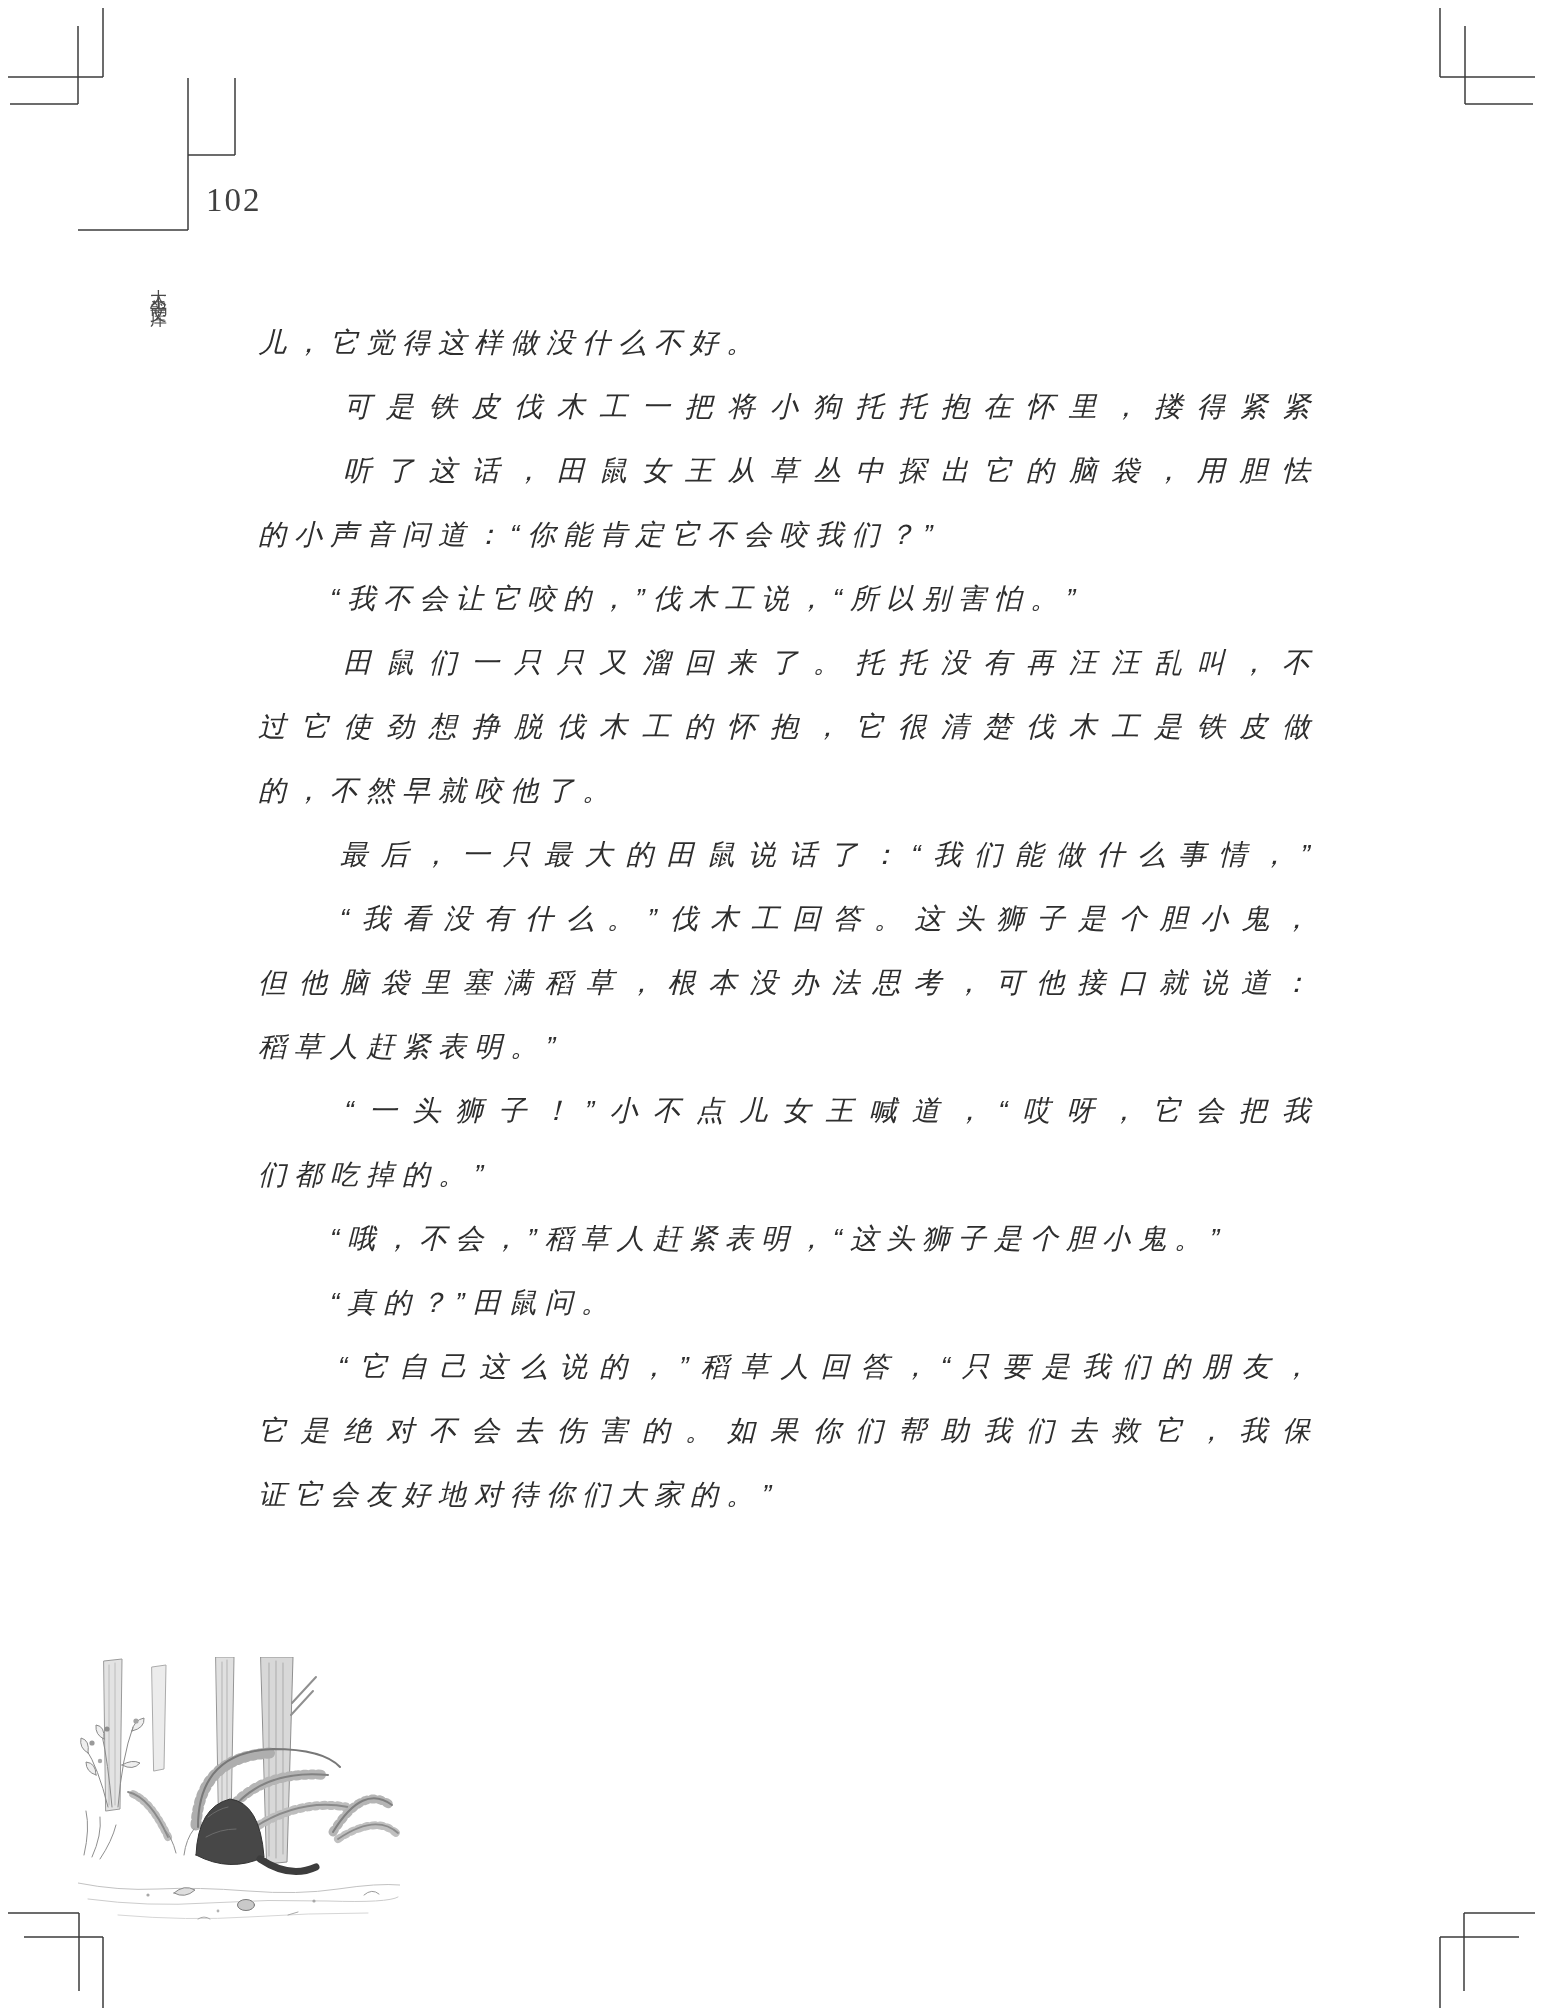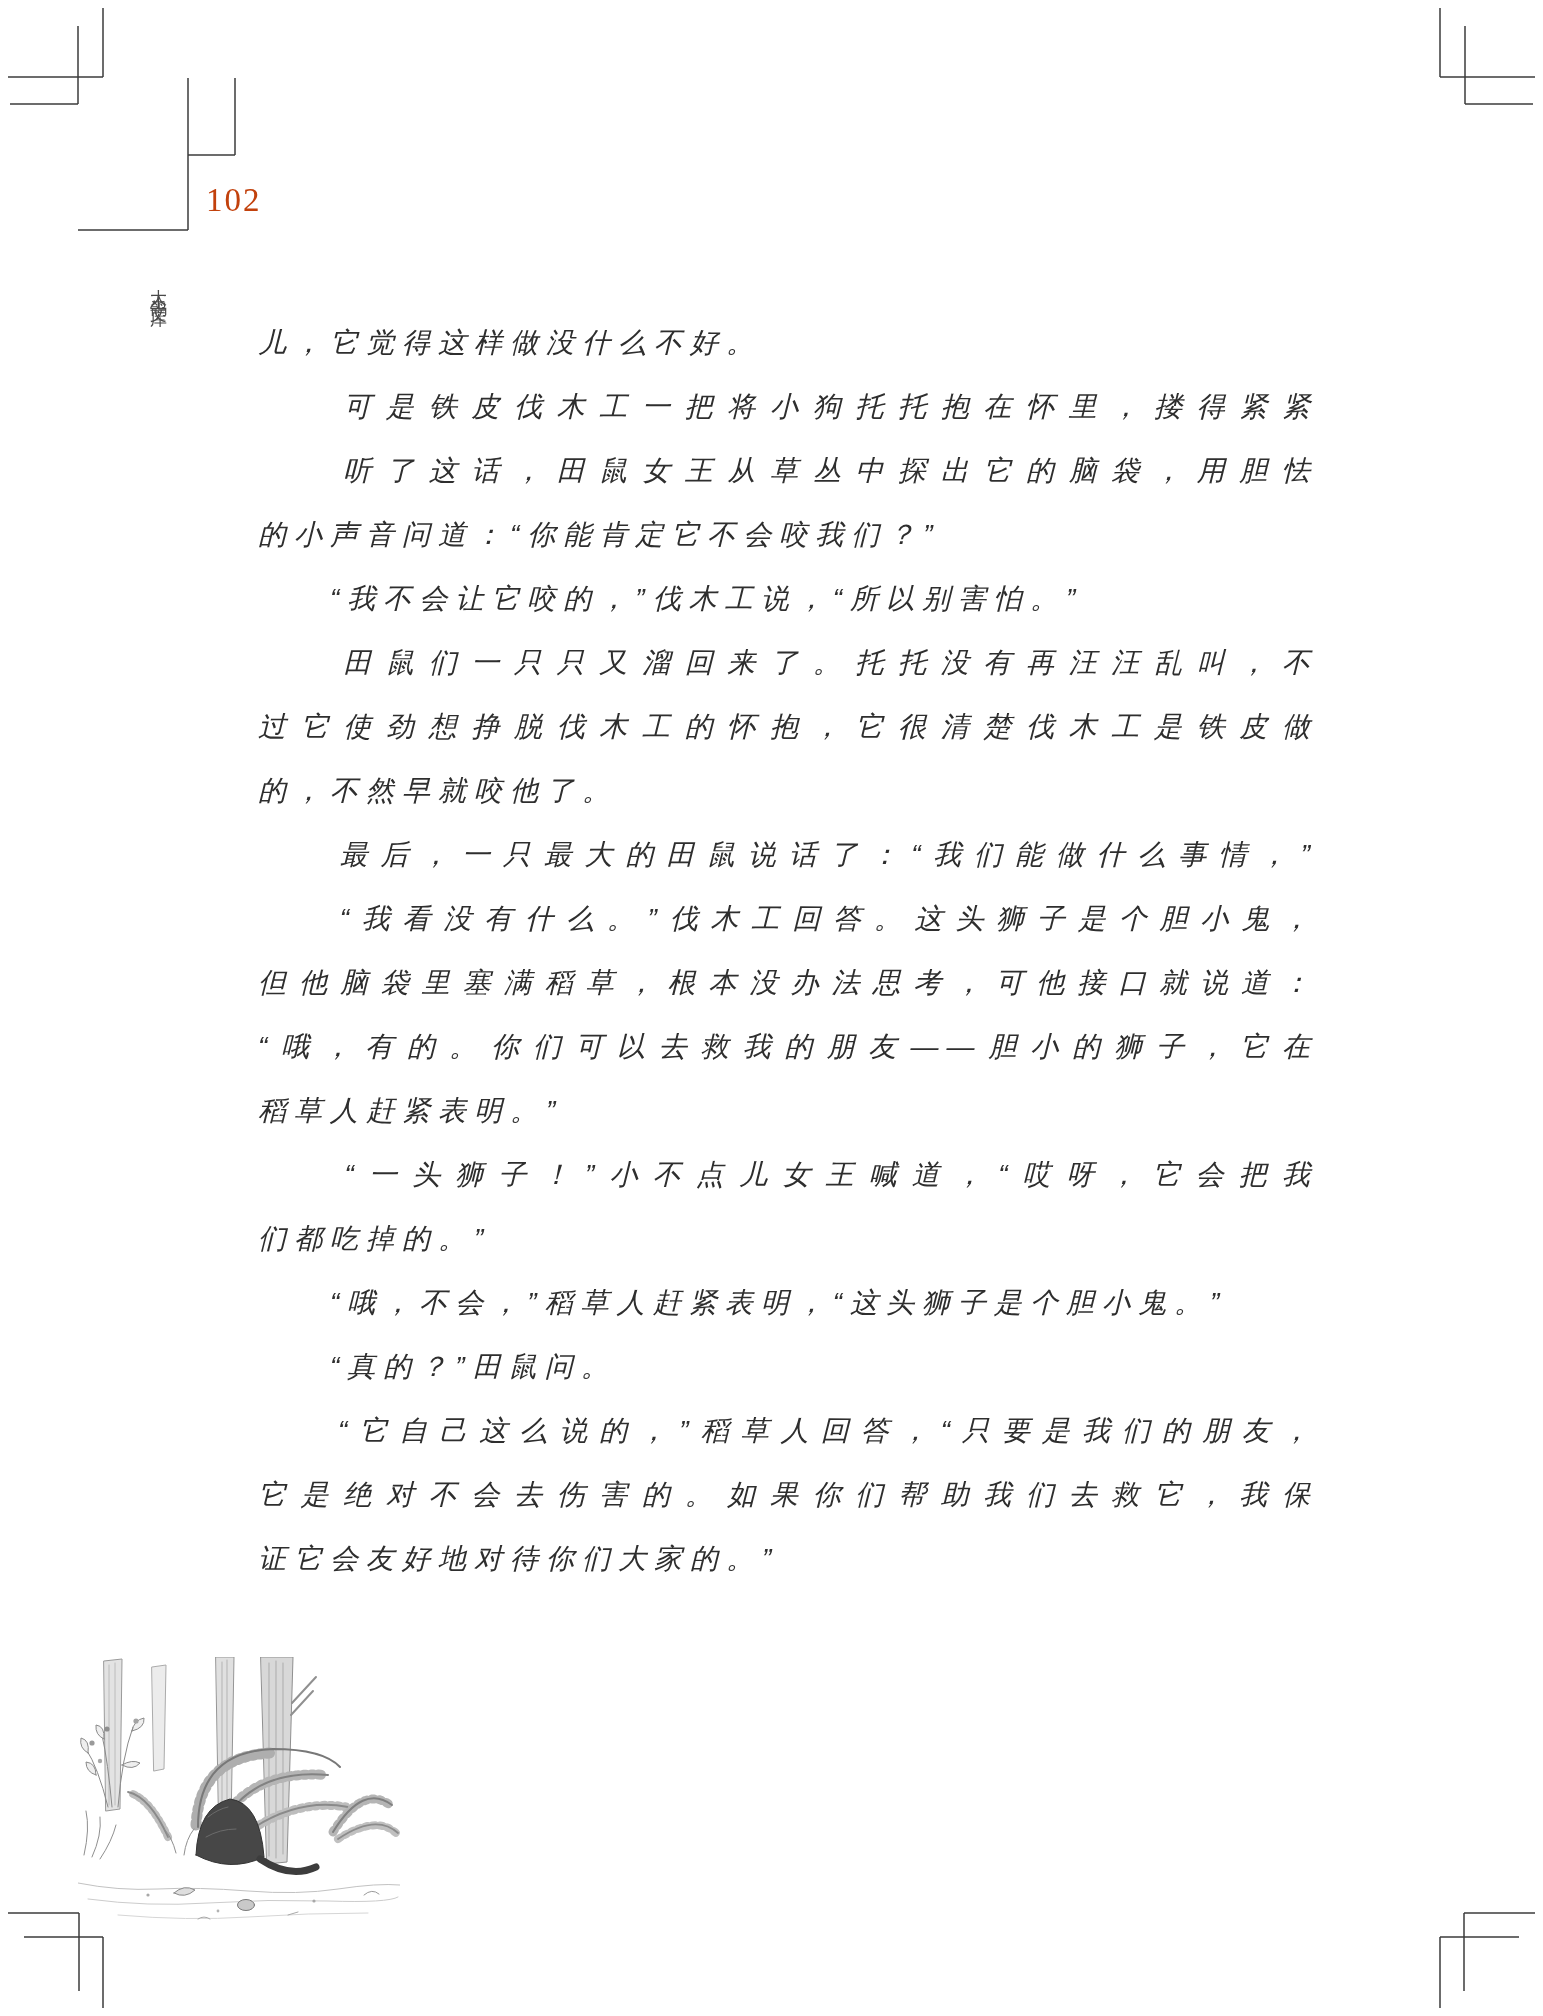--- a/index.html
+++ b/index.html
@@ -3,21 +3,21 @@
 <meta charset="utf-8">
 <style>
   html,body{margin:0;padding:0;}
   body{
     width:1543px;height:2016px;position:relative;background:#ffffff;
     font-family:"Liberation Sans",sans-serif;overflow:hidden;
   }
   .marks{position:absolute;left:0;top:0;pointer-events:none;}
   .page-number{
     position:absolute;left:206px;top:182px;
-    font-family:"Liberation Serif",serif;font-size:33px;color:#c2410c;
+    font-family:"Liberation Serif",serif;font-size:33px;color:#404040;
     letter-spacing:2px;
   }
   .series-label{
     position:absolute;left:147px;top:276px;
     writing-mode:vertical-rl;text-orientation:upright;
     font-size:17px;letter-spacing:5px;color:#4a4a4a;
   }
   .body-text{
     position:absolute;left:258px;top:311px;width:1060px;color:#2e2e2e;font-style:italic;
   }
@@ -51,21 +51,20 @@
     <div class="bline">　　可是铁皮伐木工一把将小狗托托抱在怀里，搂得紧紧</div>
     <div class="bline">　　听了这话，田鼠女王从草丛中探出它的脑袋，用胆怯</div>
     <div class="bline end">的小声音问道：“你能肯定它不会咬我们？”</div>
     <div class="bline end">　　“我不会让它咬的，”伐木工说，“所以别害怕。”</div>
     <div class="bline">　　田鼠们一只只又溜回来了。托托没有再汪汪乱叫，不</div>
     <div class="bline">过它使劲想挣脱伐木工的怀抱，它很清楚伐木工是铁皮做</div>
     <div class="bline end">的，不然早就咬他了。</div>
     <div class="bline">　　最后，一只最大的田鼠说话了：“我们能做什么事情，”</div>
     <div class="bline">　　“我看没有什么。”伐木工回答。这头狮子是个胆小鬼，</div>
     <div class="bline">但他脑袋里塞满稻草，根本没办法思考，可他接口就说道：</div>
-    <div class="bline">“哦，有的。你们可以去救我的朋友——胆小的狮子，它在</div>
     <div class="bline end">稻草人赶紧表明。”</div>
     <div class="bline">　　“一头狮子！”小不点儿女王喊道，“哎呀，它会把我</div>
     <div class="bline end">们都吃掉的。”</div>
     <div class="bline end">　　“哦，不会，”稻草人赶紧表明，“这头狮子是个胆小鬼。”</div>
     <div class="bline end">　　“真的？”田鼠问。</div>
     <div class="bline">　　“它自己这么说的，”稻草人回答，“只要是我们的朋友，</div>
     <div class="bline">它是绝对不会去伤害的。如果你们帮助我们去救它，我保</div>
     <div class="bline end">证它会友好地对待你们大家的。”</div>
   </div>
 

